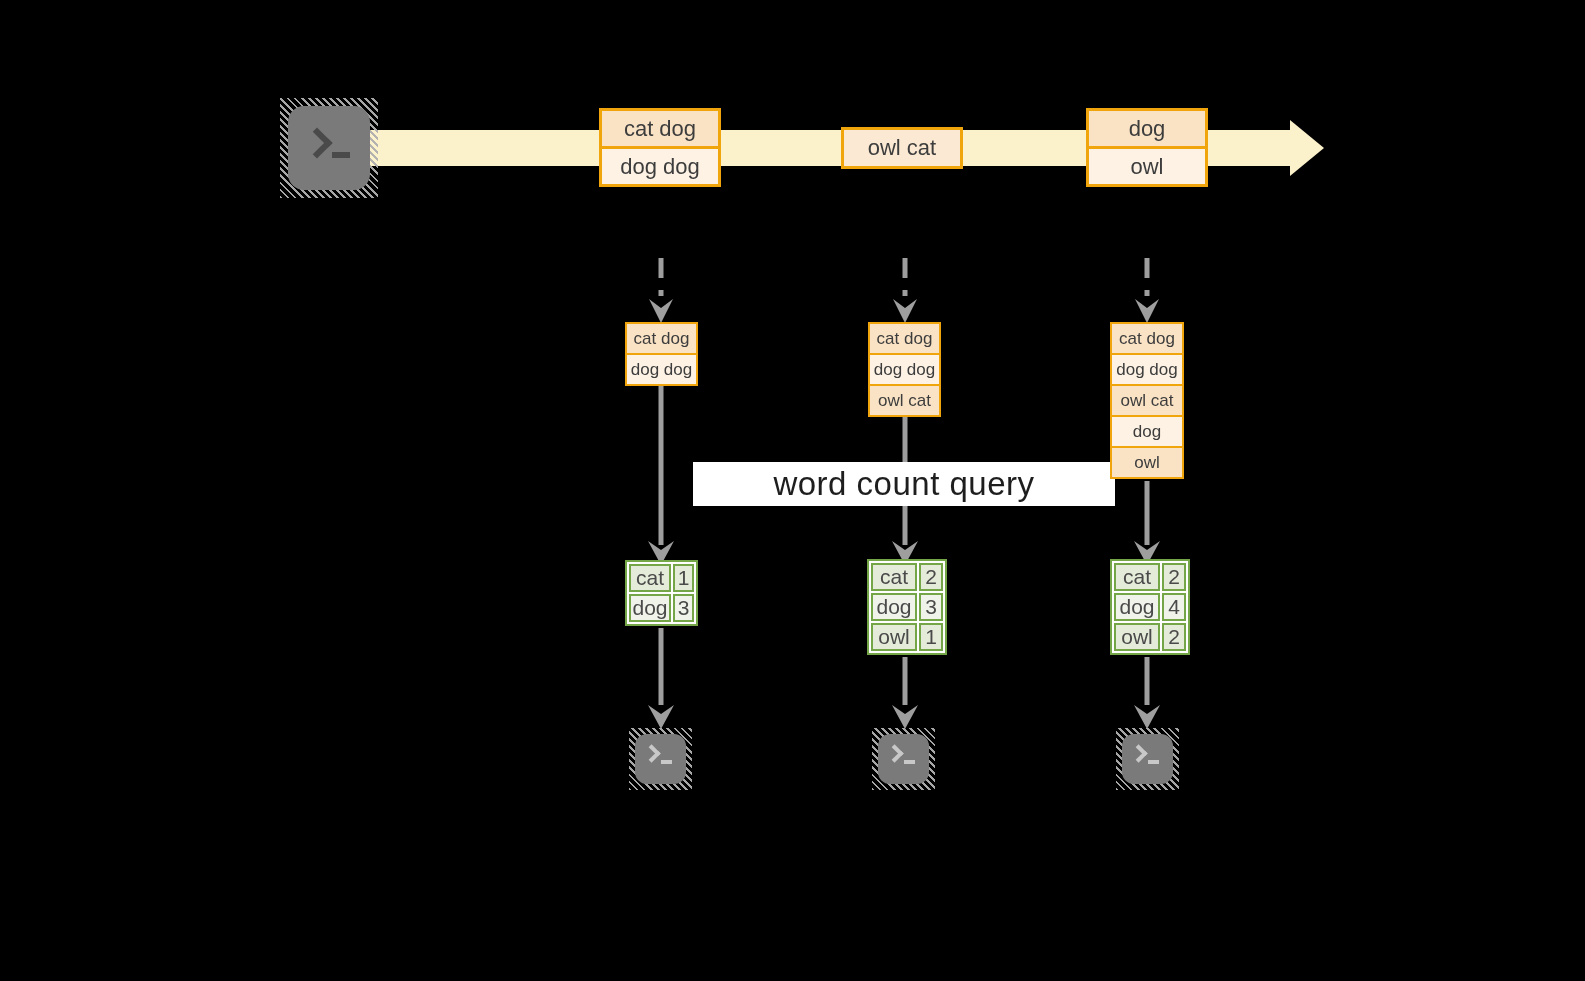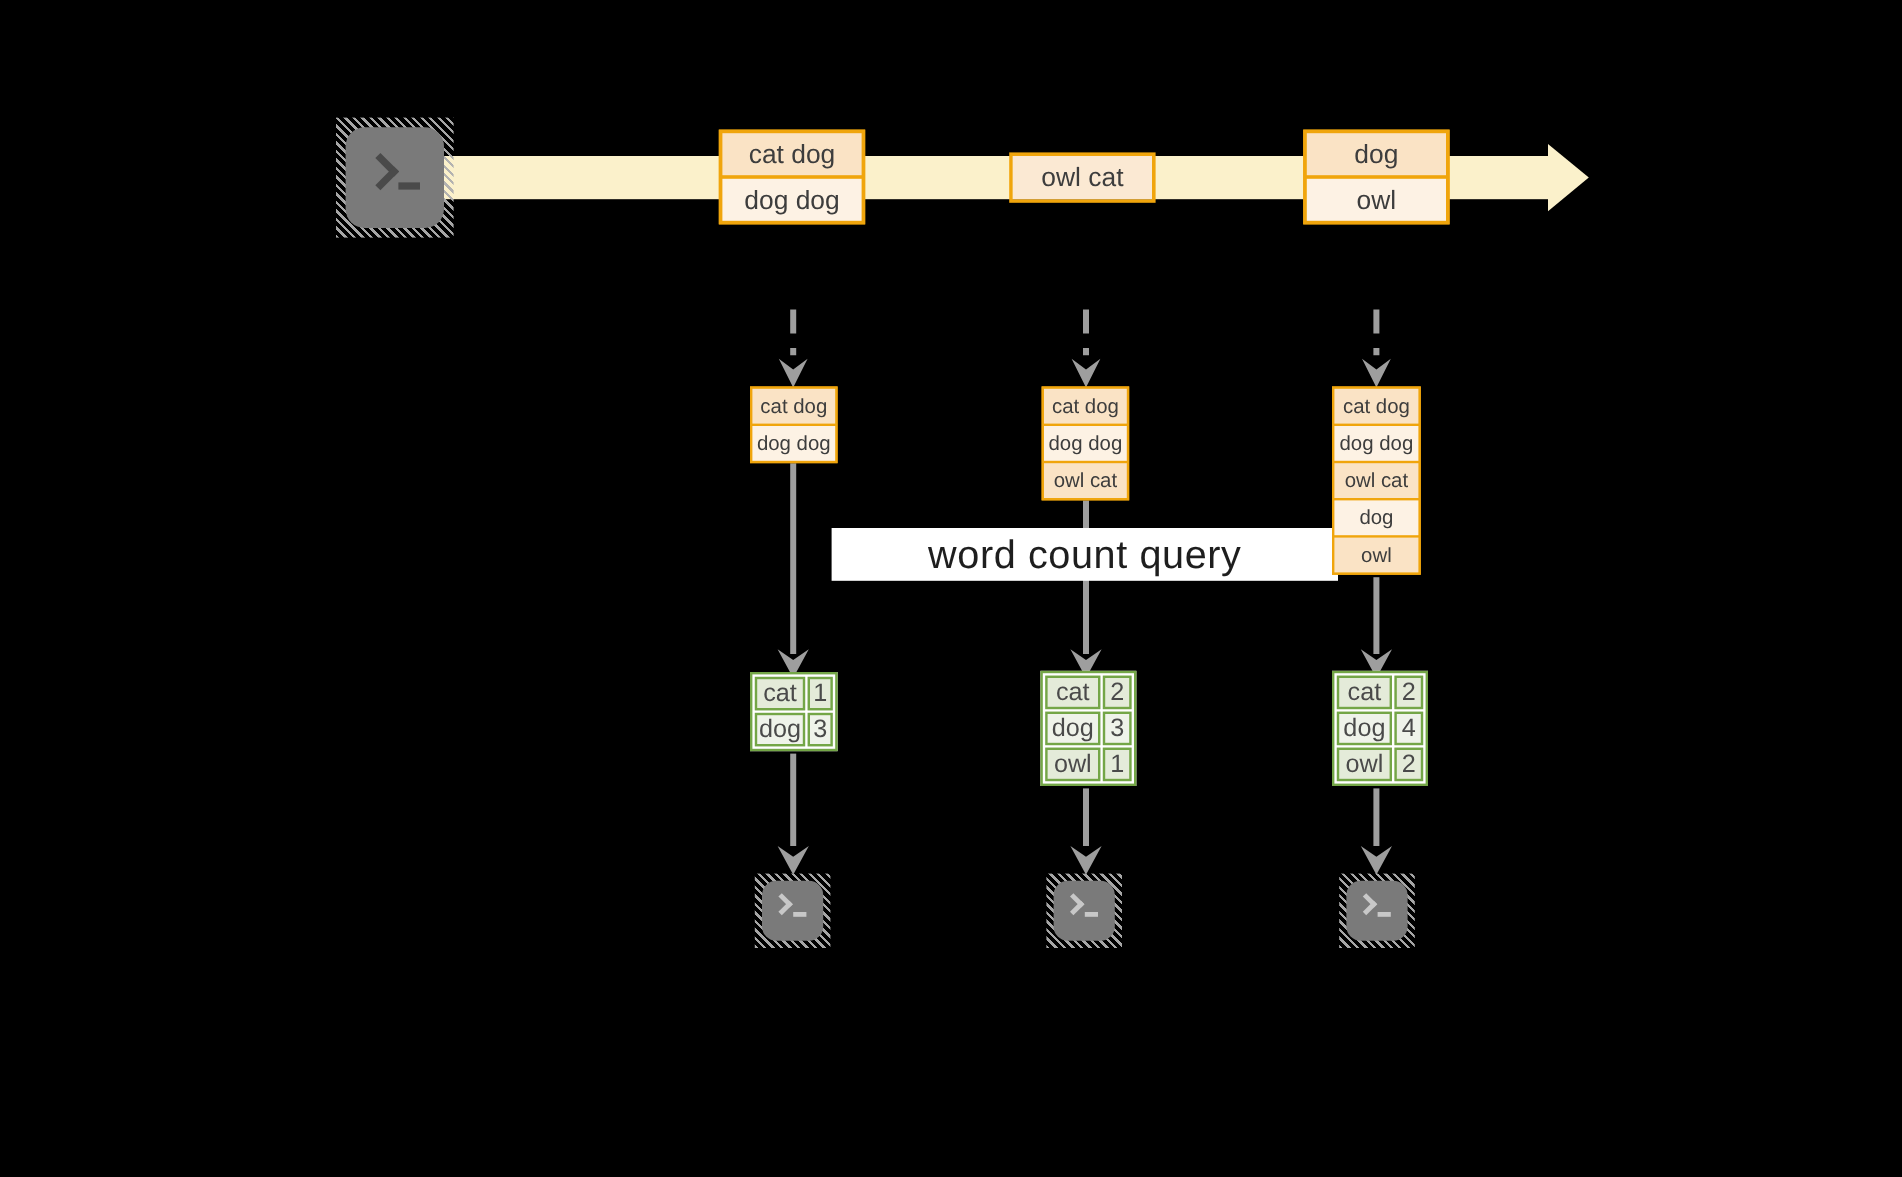--- a/index.html
+++ b/index.html
@@ -124,21 +124,21 @@
     <div class="orow light ev-text">dog dog</div>
   </div>
   <div class="abs obox" style="left:841px; top:127px; width:122px; height:42px;">
     <div class="orow mid ev-text">owl cat</div>
   </div>
   <div class="abs obox" style="left:1086px; top:108px; width:122px; height:79px;">
     <div class="orow dark ev-text">dog</div>
     <div class="orow light ev-text">owl</div>
   </div>
 
-  <div class="abs banner" style="left:693px; top:440px; width:422px; height:44px;">word count query</div>
+  <div class="abs banner" style="left:693px; top:462px; width:422px; height:44px;">word count query</div>
 
   <div class="abs obox thin" style="left:625px; top:322px; width:73px; height:64px;">
     <div class="orow dark buf-text">cat dog</div>
     <div class="orow light buf-text">dog dog</div>
   </div>
   <div class="abs obox thin" style="left:868px; top:322px; width:73px; height:95px;">
     <div class="orow dark buf-text">cat dog</div>
     <div class="orow light buf-text">dog dog</div>
     <div class="orow dark buf-text">owl cat</div>
   </div>

